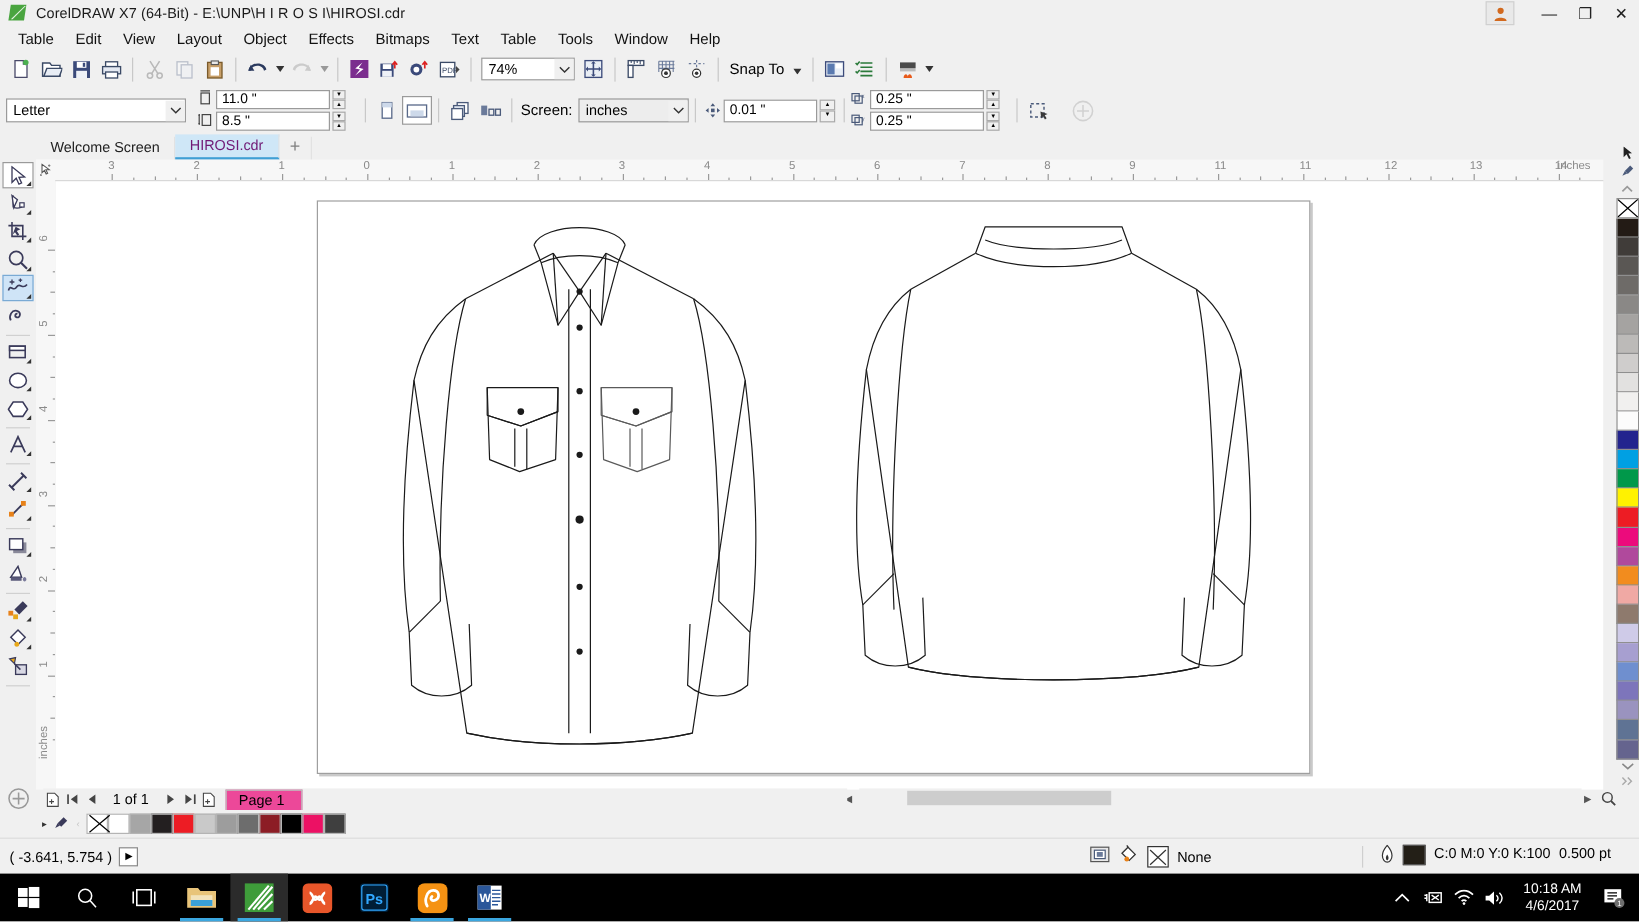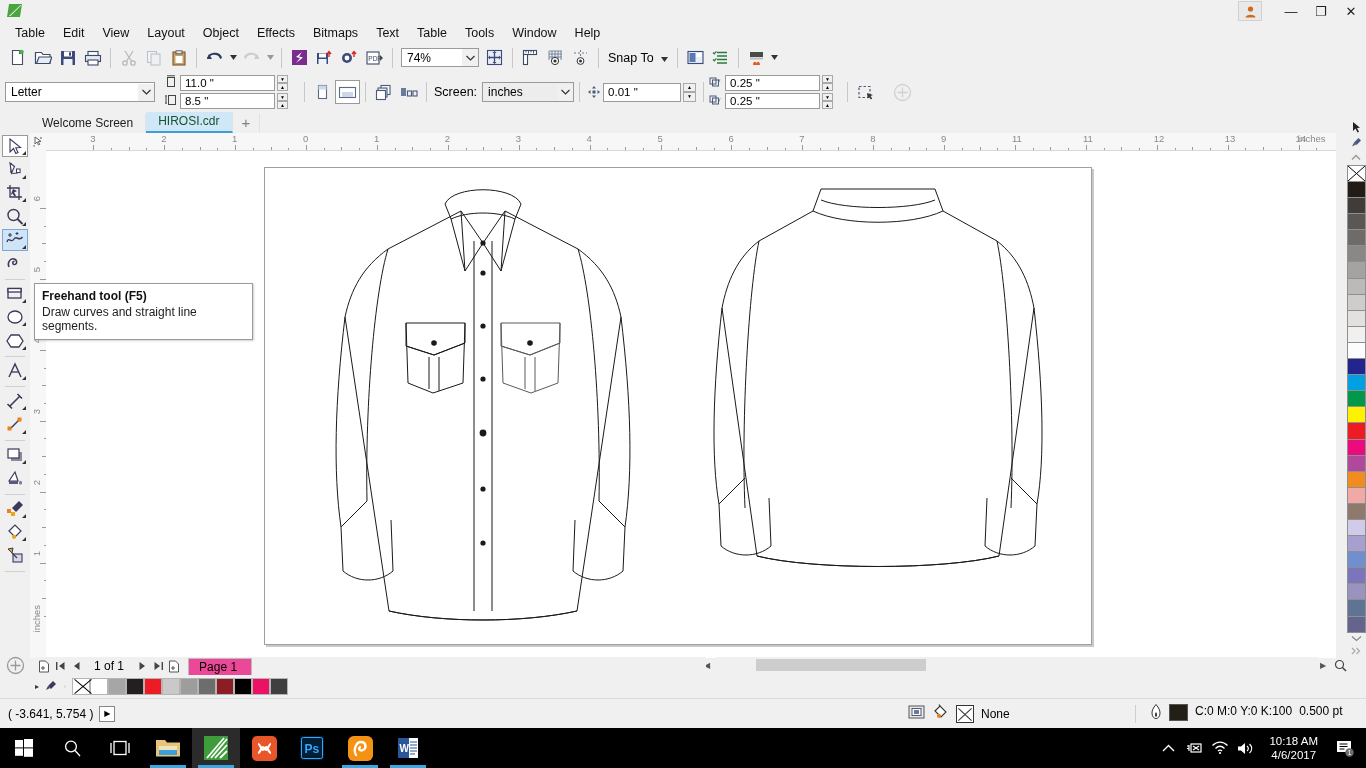--- a/index.html
+++ b/index.html
@@ -56,21 +56,21 @@
     box-sizing:border-box;width:95px;}
   .numfield span{flex:1;padding-left:4px;font-size:11.5px;}
   .dual{display:flex;flex-direction:column;gap:1px;}
   .lbl{font-size:12.5px;margin:0 5px 0 2px;}
 
   
   .tabbar{position:absolute;left:0;top:112px;width:1366px;height:21px;background:#f0f0f0;}
   .tabs{position:absolute;left:30px;top:112px;height:21px;display:flex;align-items:flex-end;}
   .dtab{height:19px;line-height:19px;padding:0 12px;font-size:12px;color:#222;background:#f0f0f0;
     border-right:1px solid #e2e2e2;}
-  .dtab.active{background:#cfe7f7;color:#14532d;border-bottom:2px solid #3f9fd4;}
+  .dtab.active{background:#cfe7f7;color:#701a75;border-bottom:2px solid #3f9fd4;}
   .dtab.plus{color:#808080;font-size:15px;padding:0 9px;line-height:17px;}
 
   
   .toolbox{position:absolute;left:0;top:133px;width:30px;height:545px;background:#f0f0f0;
     display:flex;flex-direction:column;align-items:center;padding-top:2px;box-sizing:border-box;}
   .tool{width:26px;height:26px;margin-bottom:1px;display:flex;align-items:center;justify-content:center;
     position:relative;border:1px solid transparent;box-sizing:border-box;}
   .tool.sel{background:#cfe4f7;border:1px solid #7aaad4;}
   .tool.cur{border:1px solid #9a9a9a;background:#fff;}
   .tool .fly{position:absolute;right:1px;bottom:1px;width:0;height:0;
@@ -171,20 +171,21 @@
 
 <div id="app">
 
   <div class="titlebar">
     <div class="tb-logo">
       <svg width="18" height="16" viewBox="0 0 18 16">
         <path d="M1 14 L3 1 L16 1 L14 14 Z" fill="#4aa540"></path>
         <path d="M3 13 L14.5 2 L15.5 2 L4.5 13 Z" fill="#ffffff" opacity=".85"></path>
       </svg>
     </div>
+    <div class="tb-title">CorelDRAW X7 (64-Bit) - E:\UNP\H I R O S I\HIROSI.cdr</div>
     <div class="tb-right">
       <div class="tb-user">
         <svg width="13" height="13" viewBox="0 0 13 13">
           <circle cx="6.5" cy="4" r="2.6" fill="#d2691e"></circle>
           <path d="M1.5 12.5 C1.5 8.8 11.5 8.8 11.5 12.5 Z" fill="#d2691e"></path>
         </svg>
       </div>
       <div class="tb-btn">—</div>
       <div class="tb-btn">❐</div>
       <div class="tb-btn tb-close">✕</div>
@@ -916,24 +917,20 @@
   </div>
   <div style="position:absolute;left:700px;top:657px;width:14px;height:16px;display:flex;align-items:center;justify-content:center;font-size:8px;color:#555;">◀</div>
   <div style="position:absolute;left:1316px;top:657px;width:14px;height:16px;display:flex;align-items:center;justify-content:center;font-size:8px;color:#555;">▶</div>
   <div style="position:absolute;left:1330px;top:657px;width:20px;height:16px;display:flex;align-items:center;justify-content:center;">
     <svg width="13" height="13" viewBox="0 0 13 13">
         <circle cx="5.5" cy="5.5" r="4" fill="none" stroke="#444" stroke-width="1.2"></circle>
         <path d="M8.5 8.5 L12 12" stroke="#444" stroke-width="1.5"></path>
       </svg>
   </div>
 
-  <div class="tooltip">
-    <div class="tt1">Freehand tool (F5)</div>
-    <div class="tt2">Draw curves and straight line segments.</div>
-  </div>
 
   <div class="pagenav">
     <div class="pn-btn">
       <svg width="12" height="13" viewBox="0 0 12 13">
           <path d="M1.5 1h6l3 3v8h-9z" fill="#fff" stroke="#444" stroke-width=".9"></path>
           <path d="M5 6v4M3 8h4" stroke="#444" stroke-width=".9"></path>
         </svg>
     </div>
     <div class="pn-btn">
       <svg width="11" height="10" viewBox="0 0 11 10">

